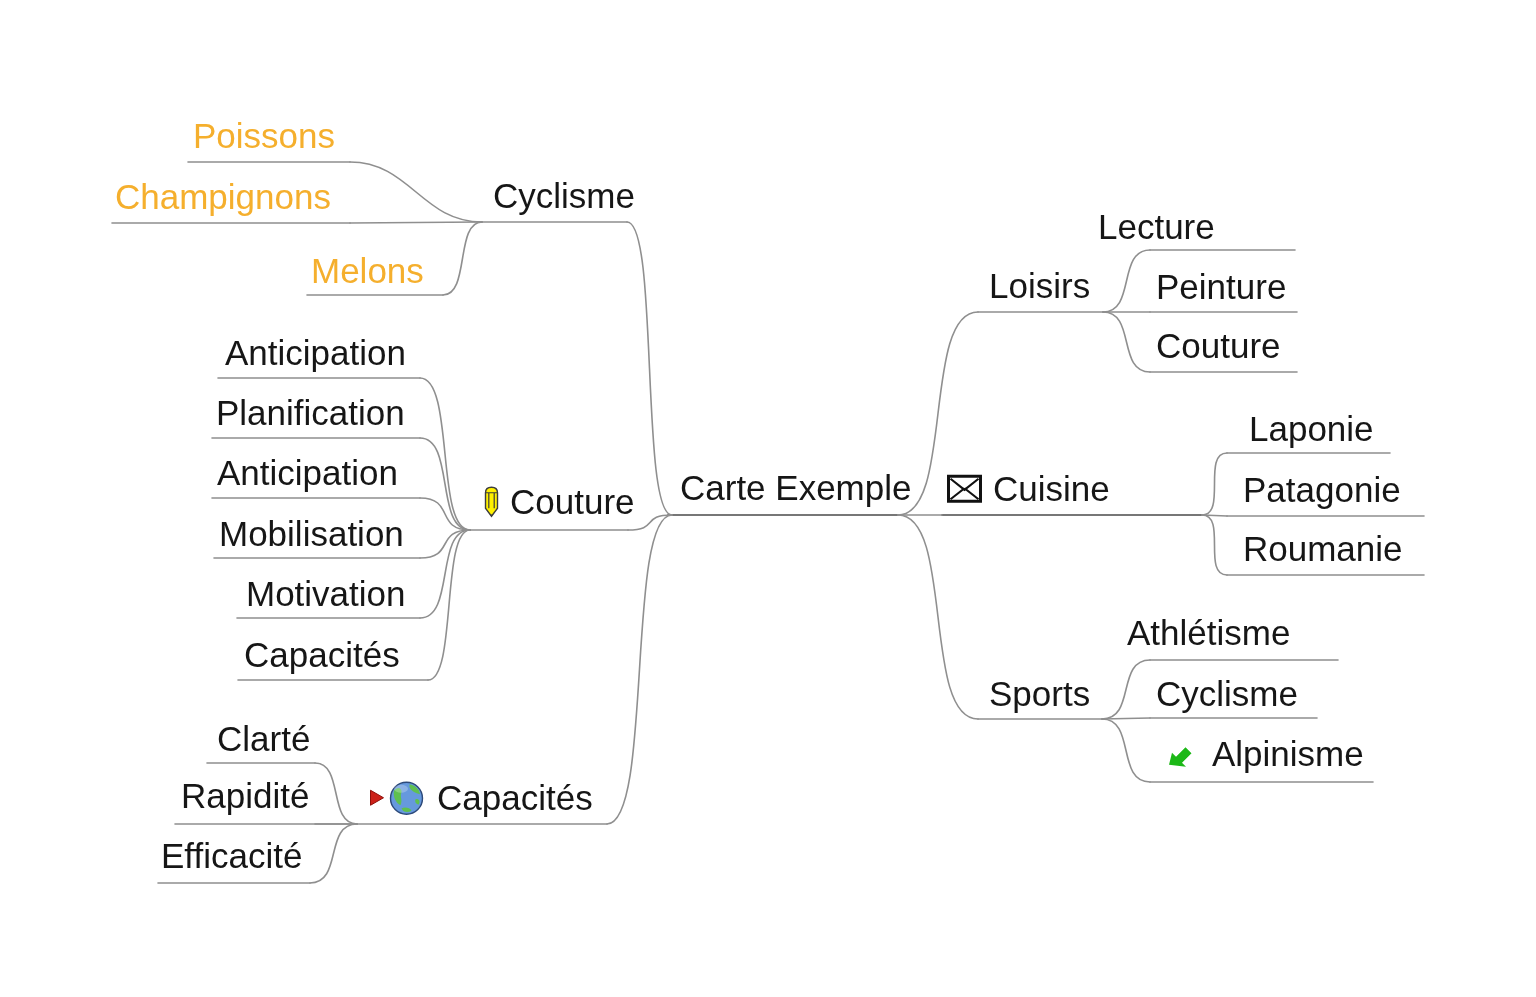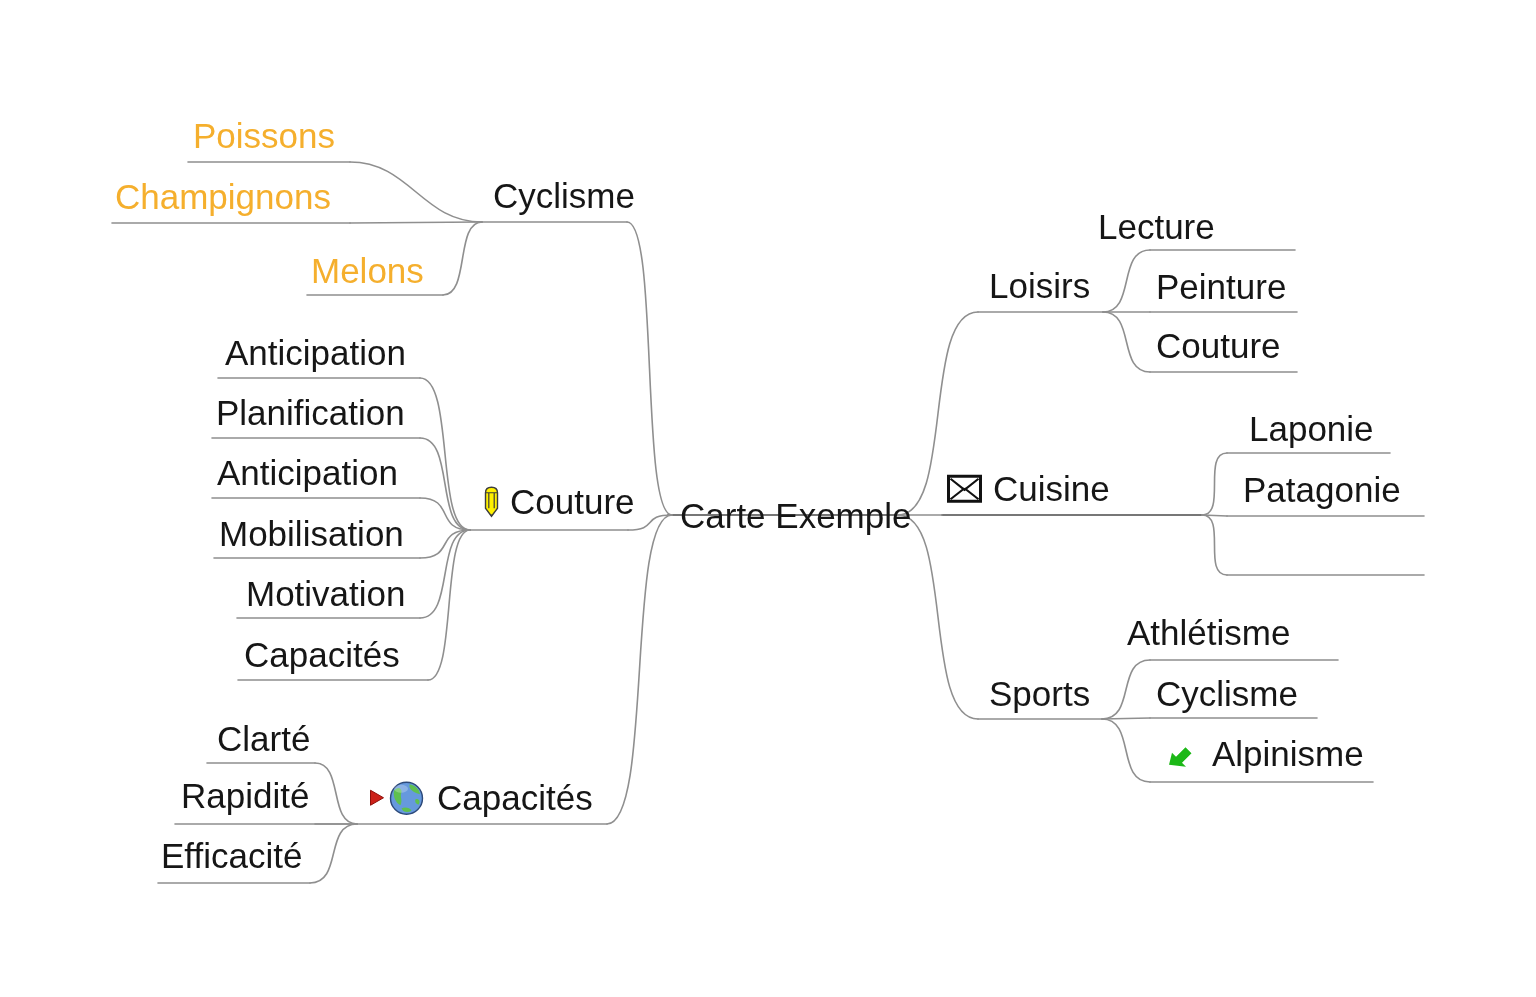--- a/index.html
+++ b/index.html
@@ -16,21 +16,21 @@
     font-family:"Liberation Sans","DejaVu Sans",sans-serif;
   }
   #edges{position:absolute;left:0;top:0;width:1536px;height:997px;}
   #edges path{fill:none;stroke:var(--edge);stroke-width:1.6px;stroke-linecap:round;}
   #edges path.spine{stroke:var(--spine);stroke-width:2px;}
   .node{
     position:absolute;transform:translateY(-50%);
     display:flex;align-items:center;white-space:nowrap;
     font-size:35px;line-height:1.1;color:var(--text);cursor:default;
   }
-  .node.root{font-size:35px;margin-top:28px;}
+  .node.root{font-size:35px;}
   .node.orange{color:var(--accent);}
   .node .ic{display:block;flex:0 0 auto;}
   .gap10{margin-right:10px;} .gap12{margin-right:12px;} .gap3{margin-right:3px;} .gap18{margin-right:18px;}
 </style>
 </head>
 <body>
 
 <div id="canvas">
 
   <svg id="edges" viewBox="0 0 1536 997">
@@ -183,20 +183,23 @@
       <path d="M4.5,26.5 L18.5,15.5 M32.5,26.5 L18.5,15.5" fill="none" stroke="#111111" stroke-width="2.2"></path>
     </svg>
     <span>Cuisine</span>
   </div>
   <div class="node" style="left:1249px;top:429px">
     <span>Laponie</span>
   </div>
   <div class="node" style="left:1243px;top:490px">
     <span>Patagonie</span>
   </div>
+  <div class="node" style="left:1243px;top:549px">
+    <span>Roumanie</span>
+  </div>
 
   <div class="node" style="left:989px;top:694px">
     <span>Sports</span>
   </div>
   <div class="node" style="left:1127px;top:633px">
     <span>Athlétisme</span>
   </div>
   <div class="node" style="left:1156px;top:694px">
     <span>Cyclisme</span>
   </div>

